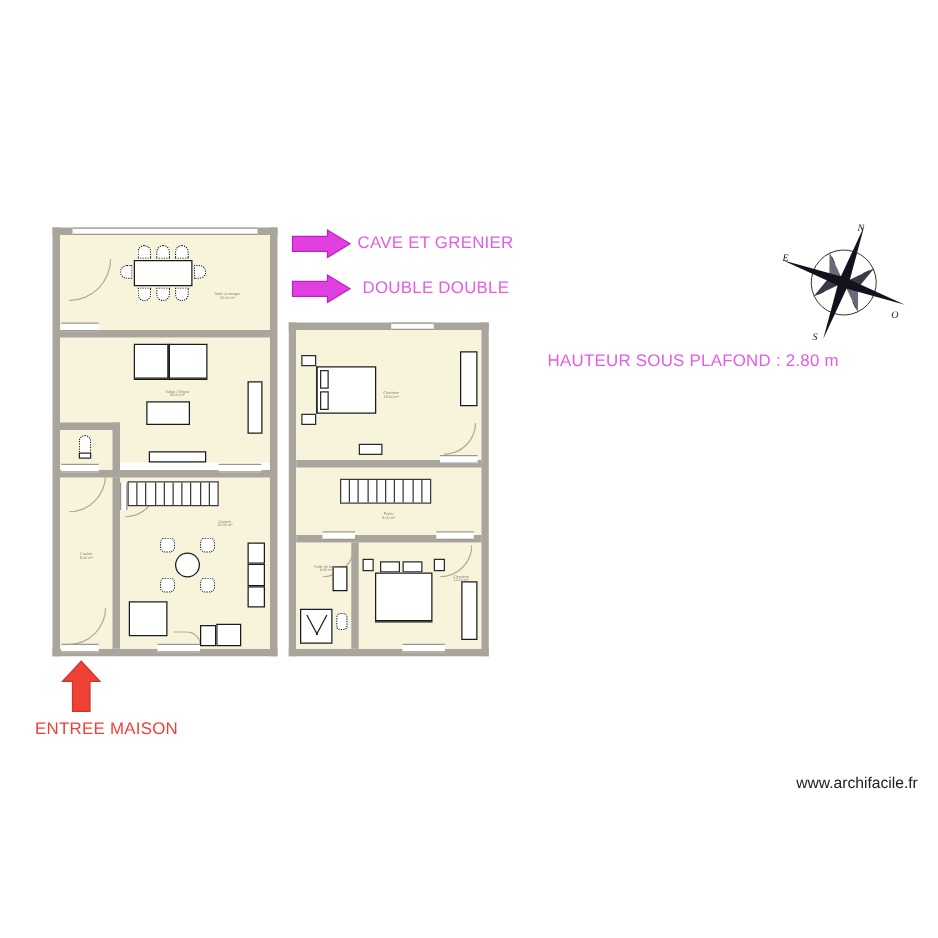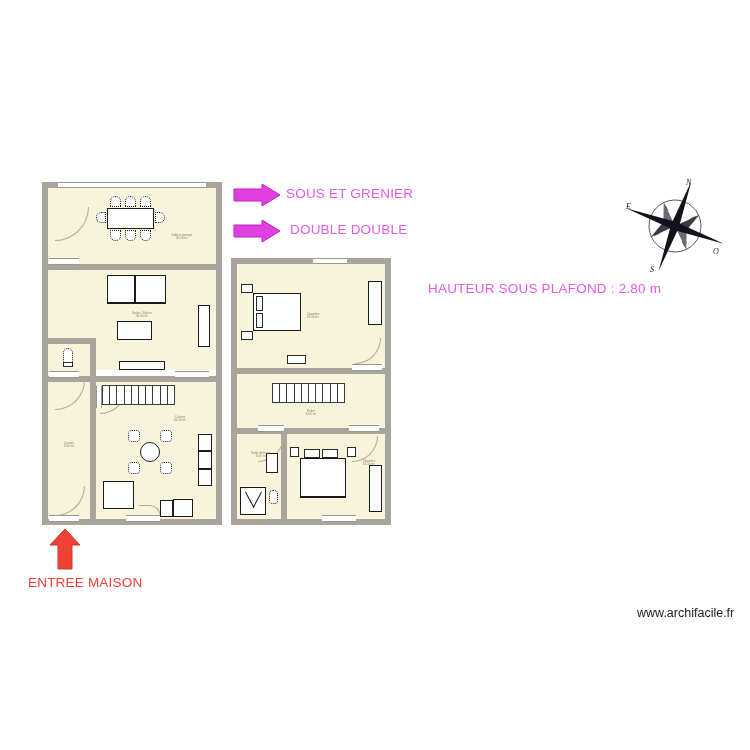--- a/index.html
+++ b/index.html
@@ -23,21 +23,21 @@
   .winv{position:absolute;background:#ffffff;border-left:0.7px solid #9b978e;border-right:0.7px solid #9b978e;box-sizing:border-box;}
   .door-sw{position:absolute;border:0.8px solid #b9a88c;box-sizing:border-box;background:transparent;}
   .dot-chair{position:absolute;border:0.9px dotted #1a1a1a;box-sizing:border-box;background:#ffffff;}
   .stair{position:absolute;background:#ffffff;border:0.9px solid #3a3a3a;box-sizing:border-box;display:flex;}
   .stair i{flex:1;border-right:0.7px solid #3a3a3a;display:block;}
   .stair i:last-child{border-right:none;}
 
   
   .arrow-right{position:absolute;}
   .ann-text{position:absolute;color:#e45ce4;font-size:13.5px;white-space:nowrap;letter-spacing:0.2px;}
-  .ann-text.tall{color:#e45ce4;}
+  .ann-text.tall{color:#e45ce4;margin-left:10px;}
   .entry-text{position:absolute;color:#ef4136;font-size:13.5px;white-space:nowrap;letter-spacing:0.2px;}
   .watermark{position:absolute;color:#202020;font-size:12.5px;white-space:nowrap;}
 
   .compass{position:absolute;}
 </style>
 </head>
 <body>
 
 <div class="canvas">
 
@@ -188,35 +188,35 @@
     <div class="furn-thin" style="left:322px;top:449px;width:16px;height:9px;"></div>
     <div class="furn-thin" style="left:290px;top:447px;width:9px;height:10px;"></div>
     <div class="furn-thin" style="left:347px;top:447px;width:9px;height:10px;"></div>
     <div class="furn" style="left:369px;top:465px;width:13px;height:47px;"></div>
     <div class="rlabel" style="left:352px;top:460px;width:34px;">Chambre<br>14.00 m²</div>
   </div>
 
   <svg class="arrow-right" style="left:232px;top:182px;" width="50" height="26" viewBox="0 0 50 26">
     <path d="M2 7 H30 V2 L48 13 L30 24 V19 H2 Z" fill="#e040e0" stroke="#c020c0" stroke-width="1"></path>
   </svg>
-  <div class="ann-text" style="left:286px;top:186px;">SOUS ET GRENIER</div>
+  <div class="ann-text" style="left:286px;top:186px;">CAVE ET GRENIER</div>
 
   <svg class="arrow-right" style="left:232px;top:218px;" width="50" height="26" viewBox="0 0 50 26">
     <path d="M2 7 H30 V2 L48 13 L30 24 V19 H2 Z" fill="#e040e0" stroke="#c020c0" stroke-width="1"></path>
   </svg>
   <div class="ann-text" style="left:290px;top:222px;">DOUBLE DOUBLE</div>
 
   <div class="ann-text tall" style="left:428px;top:281px;">HAUTEUR SOUS PLAFOND : 2.80 m</div>
 
   <svg style="position:absolute;left:48px;top:528px;" width="34" height="42" viewBox="0 0 34 42">
     <path d="M17 1 L32 17 H24 V41 H10 V17 H2 Z" fill="#ef4136" stroke="#d0352b" stroke-width="1"></path>
   </svg>
   <div class="entry-text" style="left:28px;top:575px;">ENTREE MAISON</div>
 
-  <div class="watermark" style="left:637px;top:606px;">www.archifacile.fr</div>
+  <div class="watermark" style="left:637px;top:619px;">www.archifacile.fr</div>
 
   <svg class="compass" style="left:618px;top:172px;" width="115" height="108" viewBox="0 0 115 108">
     <g transform="rotate(20 57 54)">
       <circle cx="57" cy="54" r="26" fill="none" stroke="#2a2a2a" stroke-width="0.7"></circle>
 
       <path d="M57 54 L38 35 L44 52 Z" fill="#6b6b78"></path>
       <path d="M57 54 L76 35 L70 52 Z" fill="#3a3a48"></path>
       <path d="M57 54 L76 73 L70 56 Z" fill="#6b6b78"></path>
       <path d="M57 54 L38 73 L44 56 Z" fill="#3a3a48"></path>
 

